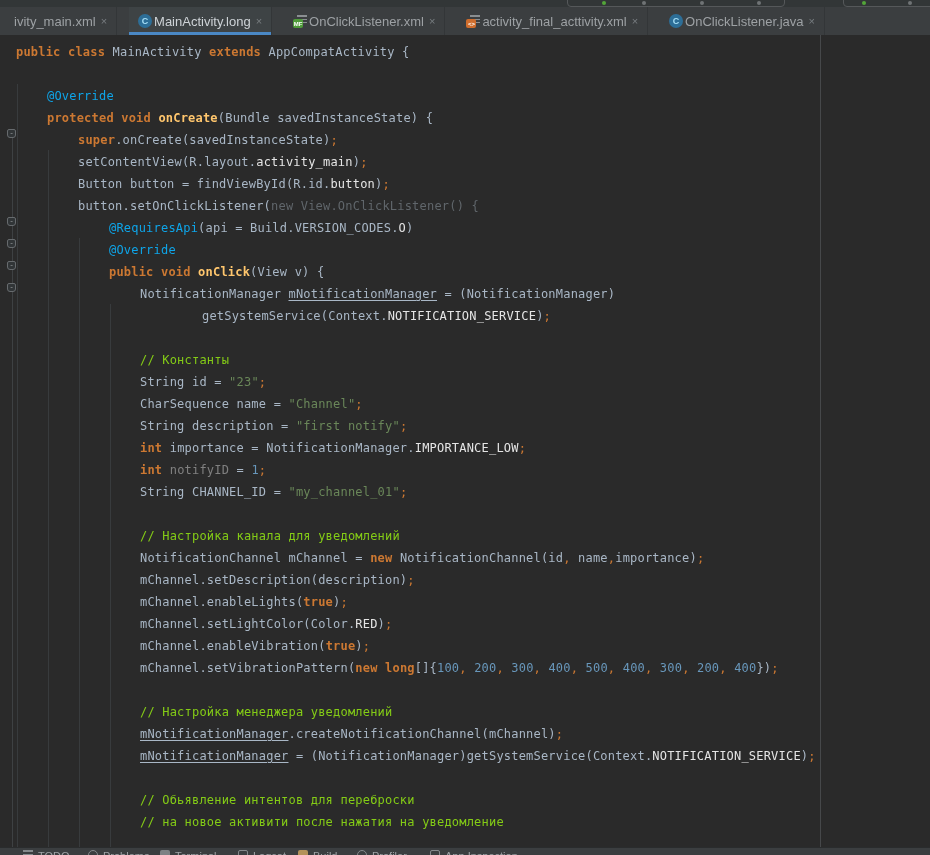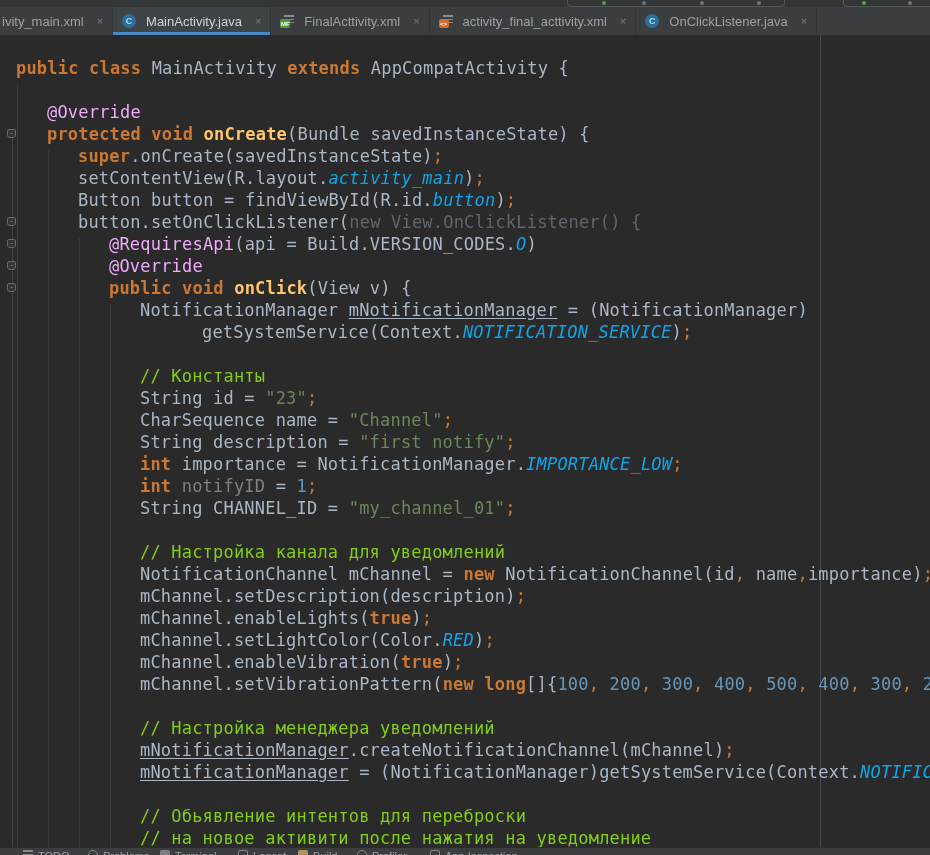--- a/index.html
+++ b/index.html
@@ -5,22 +5,22 @@
   html,body{margin:0;padding:0;width:930px;height:855px;overflow:hidden;background:#2a2a2a;
     font-family:"Liberation Sans",sans-serif;position:relative;}
 
   
   .top-strip{position:absolute;top:0;left:0;width:930px;height:7px;background:#323637;z-index:5;}
   .tb-group{position:absolute;top:-13px;height:18px;border:1px solid #55585a;border-radius:4px;}
   .tb-dot{position:absolute;top:1px;width:4px;height:4px;border-radius:50%;}
 
   
   .tab-bar{position:absolute;top:7px;left:0;width:930px;height:28px;background:#3b3e40;display:flex;z-index:4;}
-  .tab{display:flex;align-items:center;gap:10px;padding:0 9px;border-right:1px solid #333638;
-    position:relative;color:#9da1a4;font-size:13px;white-space:nowrap;cursor:default;}
+  .tab{display:flex;align-items:center;gap:2px;padding:0 9px;border-right:1px solid #333638;
+    position:relative;color:#9da1a4;font-size:13px;white-space:nowrap;cursor:default;margin-left:12px;}
   .tab.active{background:#3e4345;color:#ced3d7;}
   .tab.active::after{content:"";position:absolute;left:0;right:0;bottom:0;height:3px;background:#4a88c5;}
   .tab .close{color:#787d80;font-size:11px;margin-left:3px;}
   .ic-class{width:14px;height:14px;border-radius:50%;background:#2d6e97;color:#a7dff7;
     font-size:9px;font-weight:bold;display:flex;align-items:center;justify-content:center;flex:0 0 auto;}
   .ic-file{width:14px;height:14px;position:relative;flex:0 0 auto;}
   .ic-file .bars{position:absolute;right:0;top:1px;width:10px;height:8px;
     background:repeating-linear-gradient(#8a8e91 0 1.5px,transparent 1.5px 3.5px);}
   .ic-file .badge{position:absolute;left:0;bottom:0;width:10px;height:9px;border-radius:2px;
     color:#fff;font-size:6px;font-weight:bold;display:flex;align-items:center;justify-content:center;}
@@ -29,30 +29,30 @@
 
   
   .editor{position:absolute;top:35px;left:0;width:930px;height:812px;background:#2a2a2a;overflow:hidden;}
   .margin-guide{position:absolute;left:820px;top:0;height:812px;width:1px;background:#46484a;}
   .indent-guide{position:absolute;width:1px;background:#383b3d;}
   .fold-line{position:absolute;left:12px;width:1px;background:#3e4143;}
   .fold-marker{position:absolute;left:7px;width:9px;height:9px;box-sizing:border-box;
     border:1px solid #676b6e;border-radius:2px 2px 3px 3px;background:#313537;
     color:#9da1a4;font-size:8px;line-height:6px;text-align:center;z-index:2;}
   .code{position:absolute;top:0;left:0;width:930px;font-family:"DejaVu Sans Mono",monospace;
-    font-size:17px;line-height:22px;letter-spacing:0.2px;padding-top:22px;white-space:pre;}
+    font-size:12px;line-height:22px;letter-spacing:0.2px;padding-top:6px;white-space:pre;}
   .code-line{height:22px;}
   .tk-def{color:#a9b7c6}
   .tk-kw{color:#cc7832;font-weight:bold}
   .tk-p{color:#cc7832}
-  .tk-ann{color:#f0abfc}
+  .tk-ann{color:#0ea5e9}
   .tk-str{color:#6a8759}
   .tk-num{color:#6897bb}
   .tk-cmt{color:#84cc16}
-  .tk-res{color:#0ea5e9;font-style:italic}
+  .tk-res{color:#e5e5e5;}
   .tk-decl{color:#ffc66d;font-weight:bold}
   .tk-dim{color:#60666b}
   .tk-unused{color:#808080}
   .tk-fld{color:#a9b7c6;text-decoration:underline;text-underline-offset:2px;}
 
   
   .bottom-bar{position:absolute;top:847px;left:0;width:930px;height:8px;background:#3b3e40;
     border-top:1px solid #2a2c2d;overflow:hidden;z-index:4;}
   .bb-item{position:absolute;top:2px;display:flex;align-items:flex-start;gap:5px;
     color:#9fa3a6;font-size:11px;white-space:nowrap;}
@@ -77,29 +77,29 @@
   <div class="tb-dot" style="left:908px;background:#6f7375;"></div>
 </div>
 
 <div class="tab-bar">
     <div class="tab" style="padding-left: 2px;">
       <span>ivity_main.xml</span>
       <span class="close">×</span>
     </div>
     <div class="tab active">
       <span class="ic-class">C</span>
-      <span>MainActivity.java</span>
+      <span>MainActivity.long</span>
       <span class="close">×</span>
     </div>
     <div class="tab">
       <span class="ic-file">
         <span class="bars"></span>
         <span class="badge badge-green">MF</span>
       </span>
-      <span>FinalActtivity.xml</span>
+      <span>OnClickListener.xml</span>
       <span class="close">×</span>
     </div>
     <div class="tab">
       <span class="ic-file">
         <span class="bars"></span>
         <span class="badge badge-orange">&lt;&gt;</span>
       </span>
       <span>activity_final_acttivity.xml</span>
       <span class="close">×</span>
     </div>

